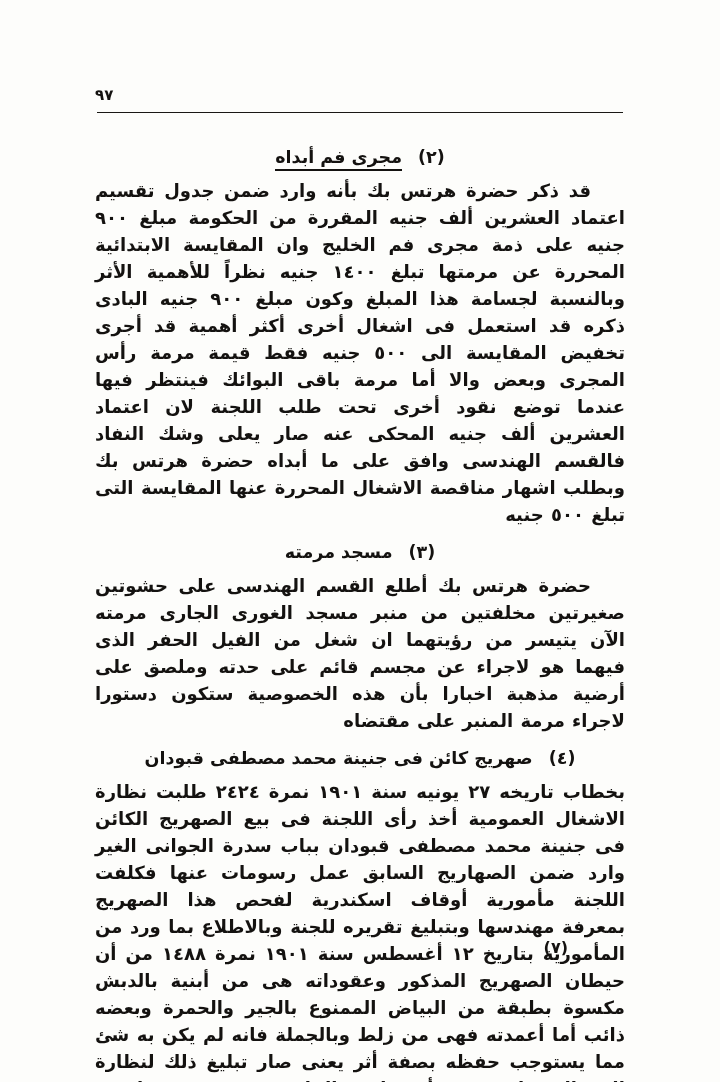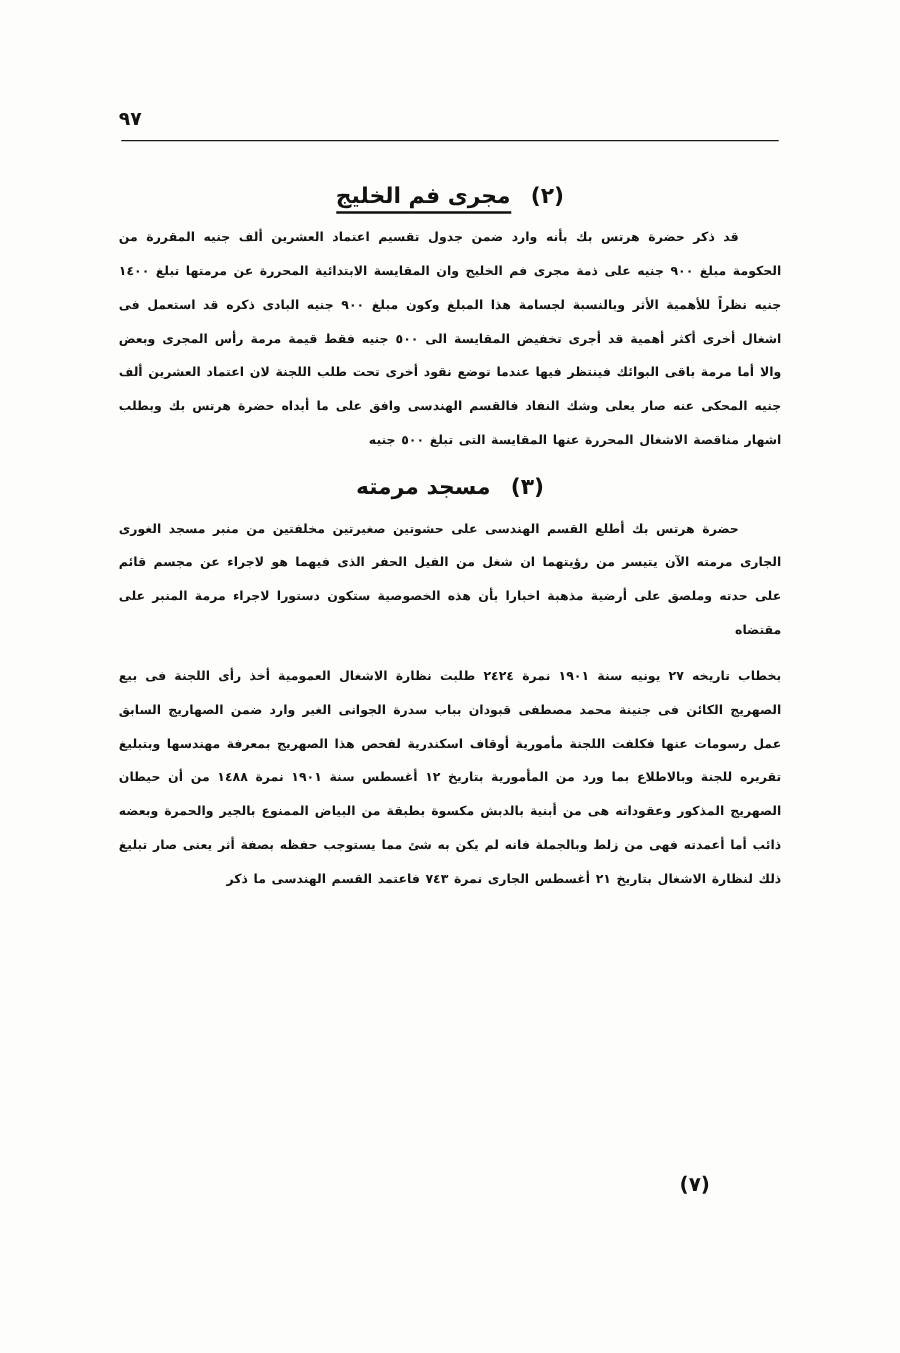--- a/index.html
+++ b/index.html
@@ -60,21 +60,21 @@
     font-size: 17.5px;
     font-weight: 700;
     margin: 14px 0 10px 0;
   }
   .section-number { margin-left: 10px; }
   .section-title-underlined {
     border-bottom: 2.5px solid #141210;
     padding-bottom: 2px;
   }
   .section-body {
-    font-size: 10px;
+    font-size: 18px;
     font-weight: 700;
     line-height: 27px;
     text-align: justify;
     text-align-last: right;
     word-spacing: 1px;
   }
   .section-body .indent { display: inline-block; width: 34px; }
   
   .footer-signature {
     position: absolute;
@@ -94,34 +94,38 @@
     <div class="running-header">
       <span class="folio-number">٩٧</span>
     </div>
     <hr class="header-rule">
 
     <div class="content">
 
       <div class="section">
         <div class="section-heading">
           <span class="section-number">(٢)</span>
-          <span class="section-title section-title-underlined">مجرى فم الخليج</span>
+          <span class="section-title section-title-underlined">مجرى فم أبداه</span>
         </div>
         <p class="section-body"><span class="indent"></span><span>قد ذكر حضرة هرتس بك بأنه وارد ضمن جدول تقسيم اعتماد العشرين ألف جنيه المقررة من الحكومة مبلغ ٩٠٠ جنيه على ذمة مجرى فم الخليج وان المقايسة الابتدائية المحررة عن مرمتها تبلغ ١٤٠٠ جنيه نظراً للأهمية الأثر وبالنسبة لجسامة هذا المبلغ وكون مبلغ ٩٠٠ جنيه البادى ذكره قد استعمل فى اشغال أخرى أكثر أهمية قد أجرى تخفيض المقايسة الى ٥٠٠ جنيه فقط قيمة مرمة رأس المجرى وبعض والا أما مرمة باقى البوائك فينتظر فيها عندما توضع نقود أخرى تحت طلب اللجنة لان اعتماد العشرين ألف جنيه المحكى عنه صار يعلى وشك النفاد فالقسم الهندسى وافق على ما أبداه حضرة هرتس بك وبطلب اشهار مناقصة الاشغال المحررة عنها المقايسة التى تبلغ ٥٠٠ جنيه</span></p>
       </div>
 
       <div class="section">
         <div class="section-heading">
           <span class="section-number">(٣)</span>
           <span class="section-title">مسجد مرمته</span>
         </div>
         <p class="section-body"><span class="indent"></span><span>حضرة هرتس بك أطلع القسم الهندسى على حشوتين صغيرتين مخلفتين من منبر مسجد الغورى الجارى مرمته الآن يتيسر من رؤيتهما ان شغل من الفيل الحفر الذى فيهما هو لاجراء عن مجسم قائم على حدته وملصق على أرضية مذهبة اخبارا بأن هذه الخصوصية ستكون دستورا لاجراء مرمة المنبر على مقتضاه</span></p>
       </div>
 
       <div class="section">
+        <div class="section-heading">
+          <span class="section-number">(٤)</span>
+          <span class="section-title">صهريج كائن فى جنينة محمد مصطفى قبودان</span>
+        </div>
         <p class="section-body"><span>بخطاب تاريخه ٢٧ يونيه سنة ١٩٠١ نمرة ٢٤٢٤ طلبت نظارة الاشغال العمومية أخذ رأى اللجنة فى بيع الصهريج الكائن فى جنينة محمد مصطفى قبودان بباب سدرة الجوانى الغير وارد ضمن الصهاريج السابق عمل رسومات عنها فكلفت اللجنة مأمورية أوقاف اسكندرية لفحص هذا الصهريج بمعرفة مهندسها وبتبليغ تقريره للجنة وبالاطلاع بما ورد من المأمورية بتاريخ ١٢ أغسطس سنة ١٩٠١ نمرة ١٤٨٨ من أن حيطان الصهريج المذكور وعقوداته هى من أبنية بالدبش مكسوة بطبقة من البياض الممنوع بالجير والحمرة وبعضه ذائب أما أعمدته فهى من زلط وبالجملة فانه لم يكن به شئ مما يستوجب حفظه بصفة أثر يعنى صار تبليغ ذلك لنظارة الاشغال بتاريخ ٢١ أغسطس الجارى نمرة ٧٤٣ فاعتمد القسم الهندسى ما ذكر</span></p>
       </div>
 
     </div>
   </div>
 
   <div class="footer-signature">(٧)</div>
 </div>
 
 </body></html>

